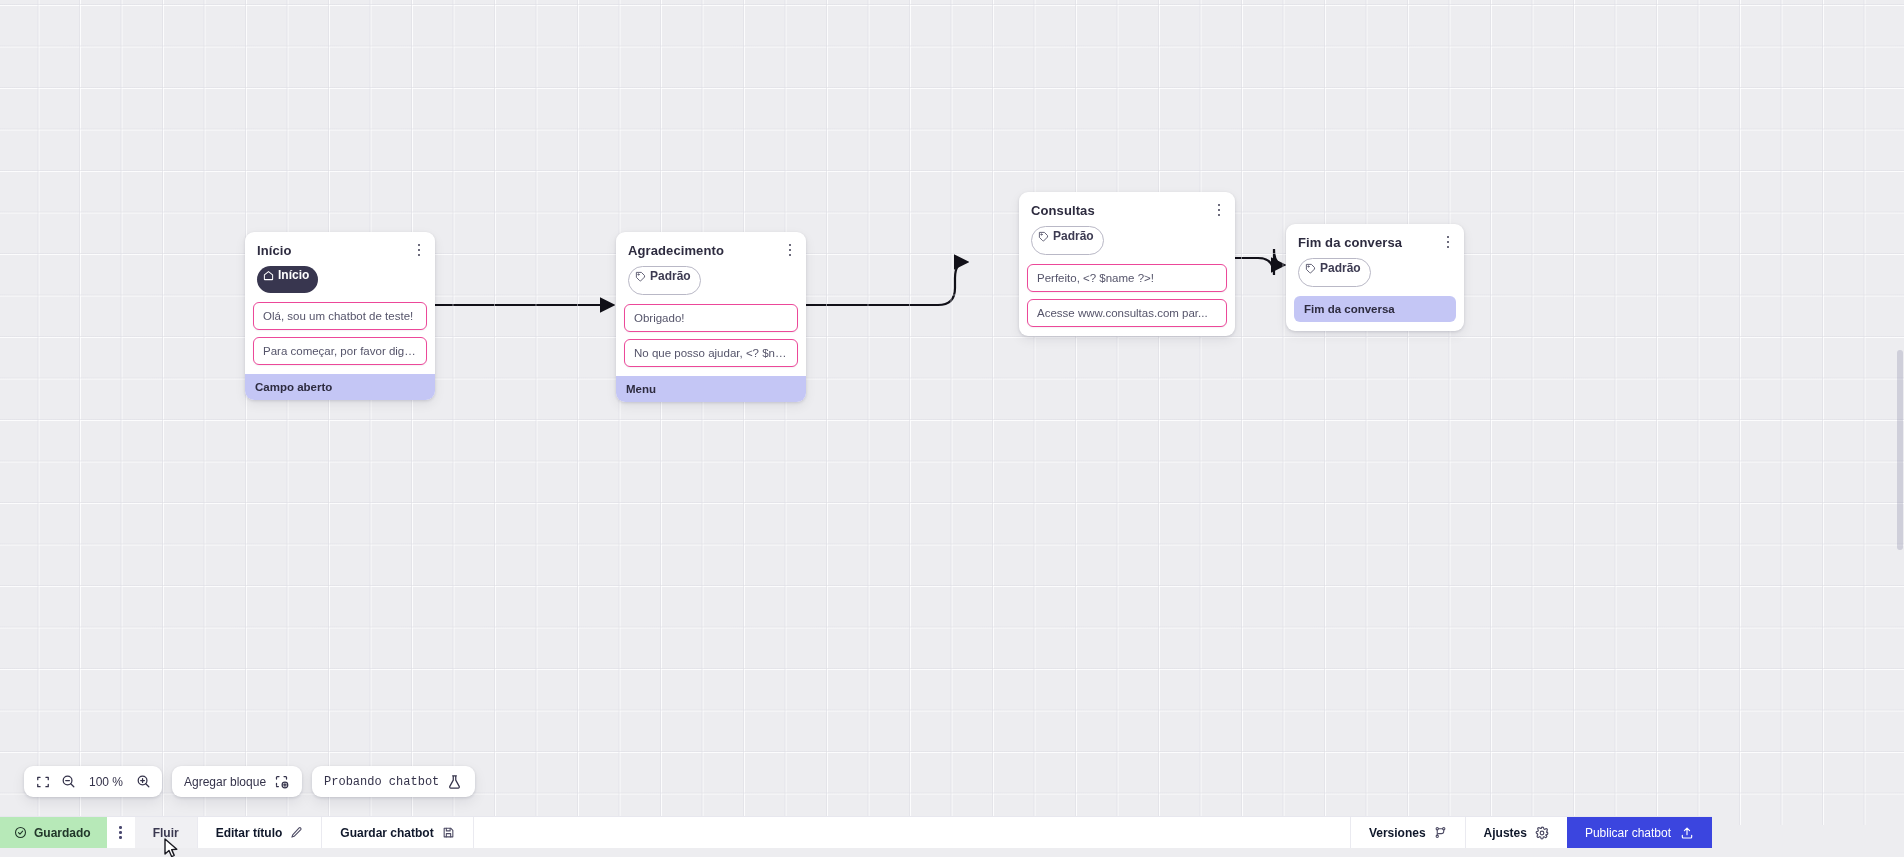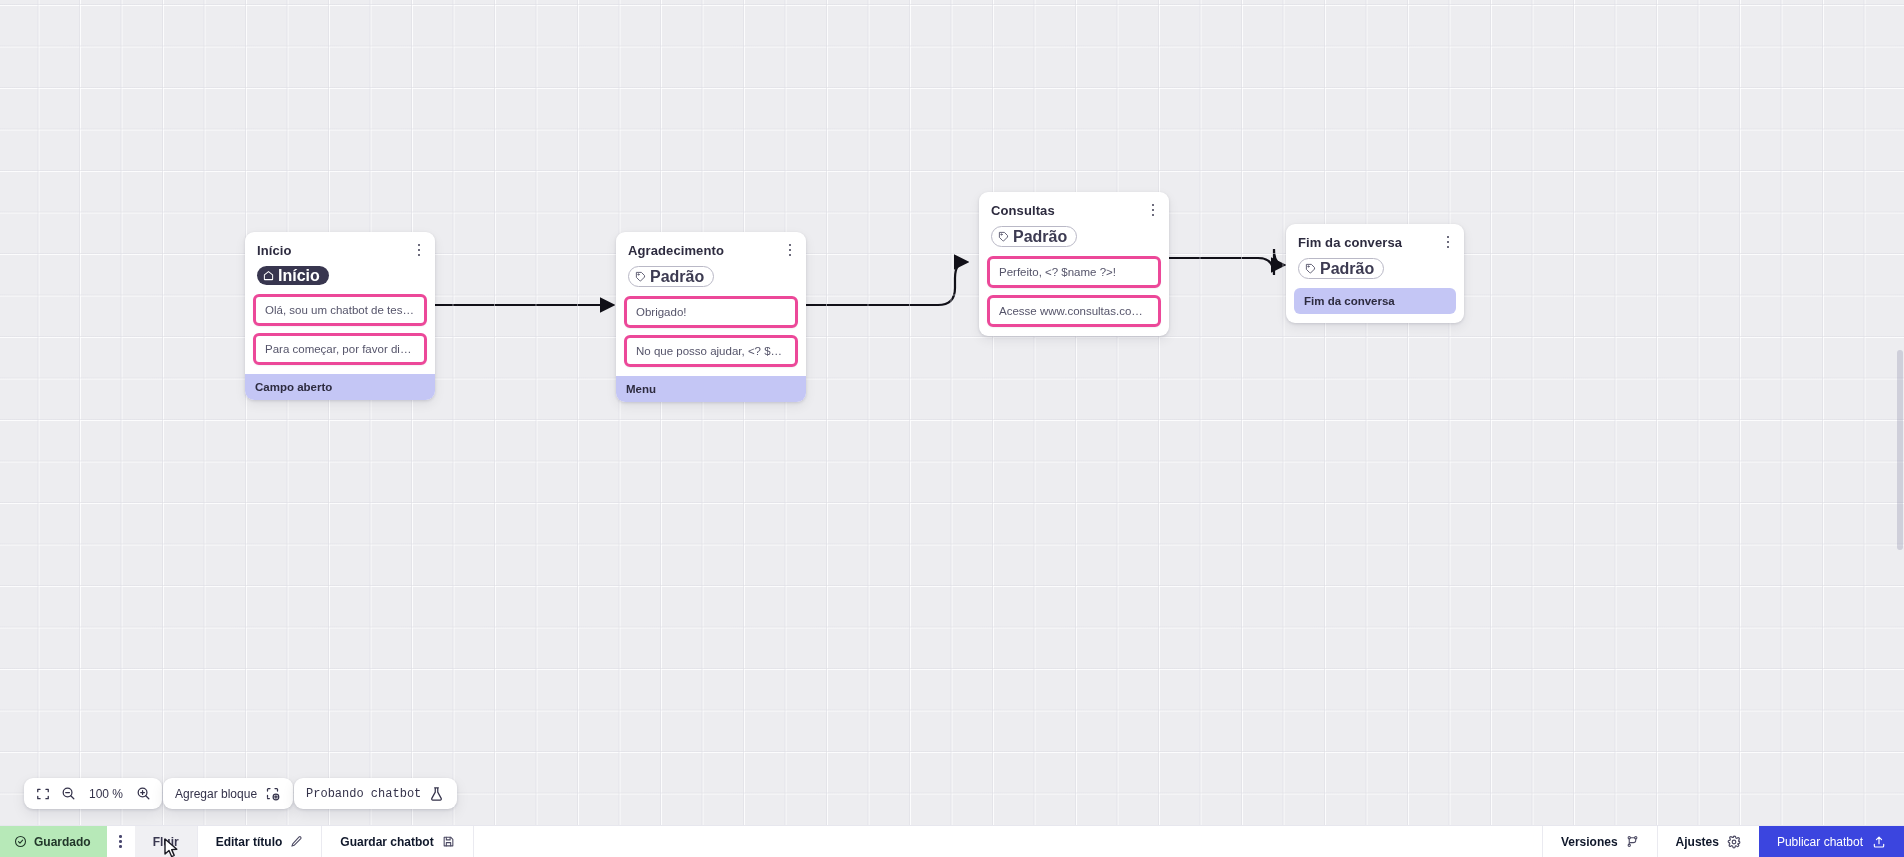--- a/index.html
+++ b/index.html
@@ -68,37 +68,37 @@
     cursor: pointer;
     border-radius: 4px;
   }
   .kebab i { display:block; width: 2.6px; height: 2.6px; border-radius: 50%; background: #3d3b52; }
 
   .pill-row { padding: 7px 12px 9px 12px; }
   .pill {
     display: inline-flex;
     align-items: center;
     gap: 4px;
-    font-size: 16px;
+    font-size: 12px;
     font-weight: bold;
     border-radius: 999px;
-    padding: 3px 9px 3px 6px;
+    padding: 3px 9px 11px 6px;
     line-height: 13px;
     white-space: nowrap;
     cursor: pointer;
   }
   .pill.start { background: #38364f; color: #ffffff; }
   .pill.default { background: #ffffff; color: #3d3b52; border: 1px solid #b9b8c6; }
   .pill svg { display:block; }
 
   .node-body { padding: 0 0 9px 0; }
   .msg {
     margin: 0 8px 7px 8px;
     background: #ffffff;
-    border: 3px solid #ec4899;
+    border: 1px solid #ec4899;
     border-radius: 6px;
     padding: 6px 9px;
     font-size: 11.5px;
     line-height: 14px;
     color: #55546a;
     white-space: nowrap;
     overflow: hidden;
     text-overflow: ellipsis;
     box-shadow: 0 1px 1.5px rgba(16,18,40,0.05);
     cursor: pointer;
@@ -116,24 +116,24 @@
     white-space: nowrap;
     overflow: hidden;
     text-overflow: ellipsis;
     cursor: pointer;
   }
   .action.inset { margin: 0 8px; border-radius: 6px; }
 
   
   #toolbar {
     position: absolute;
-    left: 24px; bottom: 48px;
+    left: 24px; bottom: 60px;
     display: flex;
     align-items: center;
-    gap: 1px;
+    gap: 10px;
     z-index: 10;
   }
   .tb-group {
     background: #ffffff;
     border-radius: 9px;
     box-shadow: 0 1px 3px rgba(16,18,40,0.14), 0 5px 14px rgba(16,18,40,0.08);
     height: 31px;
     display: flex;
     align-items: center;
     padding: 0 10px;
@@ -143,22 +143,22 @@
     display: flex; align-items: center; gap: 7px;
     font-size: 12px; color: #34324a;
     cursor: pointer; height: 100%;
   }
   .tb-zoom-val { font-size: 12px; color: #34324a; font-weight: normal; min-width: 40px; text-align:center; }
   .icon-btn { display:flex; align-items:center; justify-content:center; cursor:pointer; width:17px; height:17px; }
 
   
   #statusbar {
     position: absolute;
-    left: 0; bottom: 0;
-    width: 1904px; height: 32px;
+    left: 0; bottom: 9px;
+    width: 1712px; height: 32px;
     background: #ffffff;
     border-top: 1px solid #e7e7ee;
     display: flex;
     align-items: stretch;
     z-index: 20;
   }
   .sb-saved {
     background: #b7e9b8;
     color: #22372a;
     display: flex; align-items: center; gap: 7px;
@@ -266,21 +266,21 @@
         <span>Padrão</span>
       </span>
     </div>
     <div class="node-body">
       <div class="msg">Obrigado!</div>
       <div class="msg">No que posso ajudar, &lt;? $name ...</div>
     </div>
     <div class="action">Menu</div>
   </div>
 
-  <div class="node" style="left:979px; top:192px; width:190px;">
+  <div class="node" style="left:1019px; top:192px; width:216px;">
     <div class="node-head">
       <div class="node-title">Consultas</div>
       <div class="kebab">
           <i></i>
           <i></i>
           <i></i>
         </div>
     </div>
     <div class="pill-row">
       <span class="pill default">

